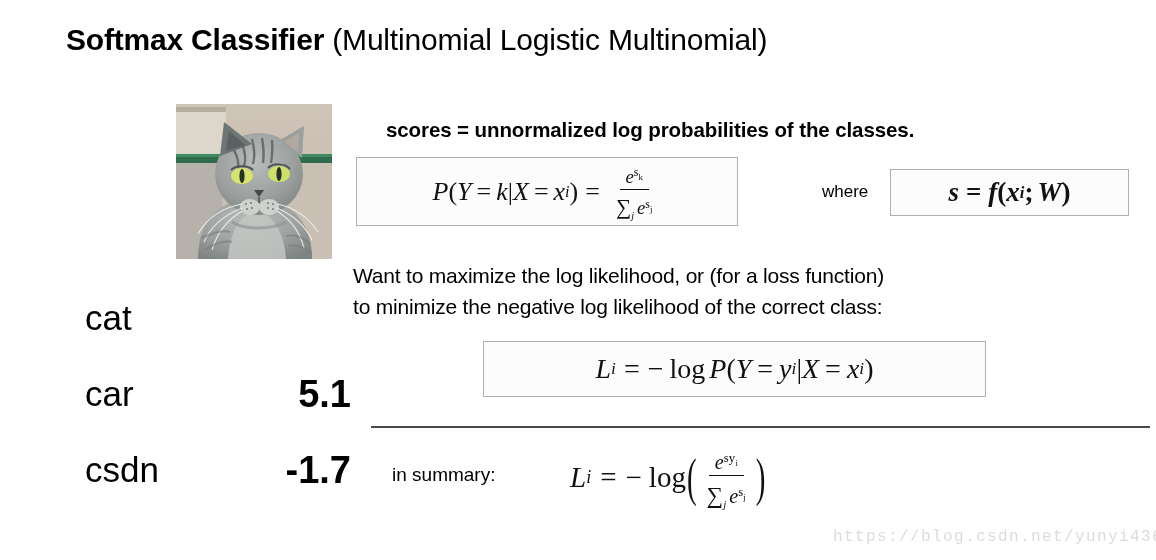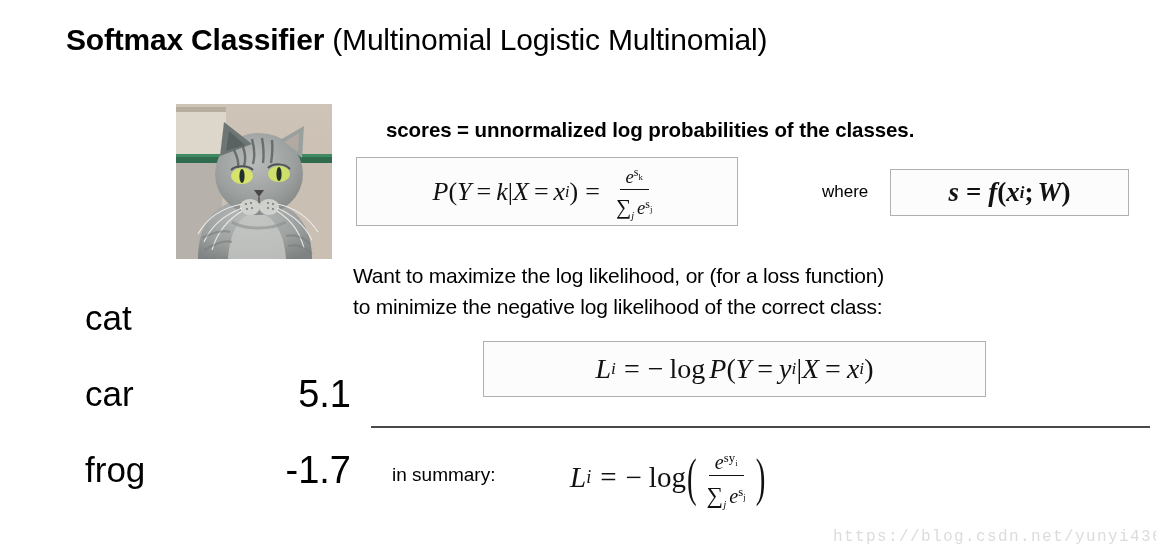--- a/index.html
+++ b/index.html
@@ -56,21 +56,21 @@
     font-size: 35px;
     line-height: 50px;
     font-weight: normal;
   }
   .score-value {
     position: absolute;
     right: 42px;
     top: 0;
     font-size: 38px;
     line-height: 50px;
-    font-weight: normal;
+    font-weight: bold;
     white-space: nowrap;
   }
   .score-value.emph { font-weight: bold; }
   #score-row-0 { top: 293px; }
   #score-row-1 { top: 369px; }
   #score-row-2 { top: 445px; }
 
   
   #scores-heading {
     position: absolute;
@@ -320,21 +320,21 @@
 </div>
 
 <div class="score-row" id="score-row-0">
   <span class="score-label">cat</span>
 </div>
 <div class="score-row" id="score-row-1">
   <span class="score-label">car</span>
   <span class="score-value">5.1</span>
 </div>
 <div class="score-row" id="score-row-2">
-  <span class="score-label">frog</span>
+  <span class="score-label">csdn</span>
   <span class="score-value">-1.7</span>
 </div>
 
 <div id="scores-heading">scores = unnormalized log probabilities of the classes.</div>
 
 <div class="math-box" id="formula-prob-box">
   <div class="mrow">
     <span class="mi">P</span>
       <span class="mo">(</span>
       <span class="mi">Y</span>

